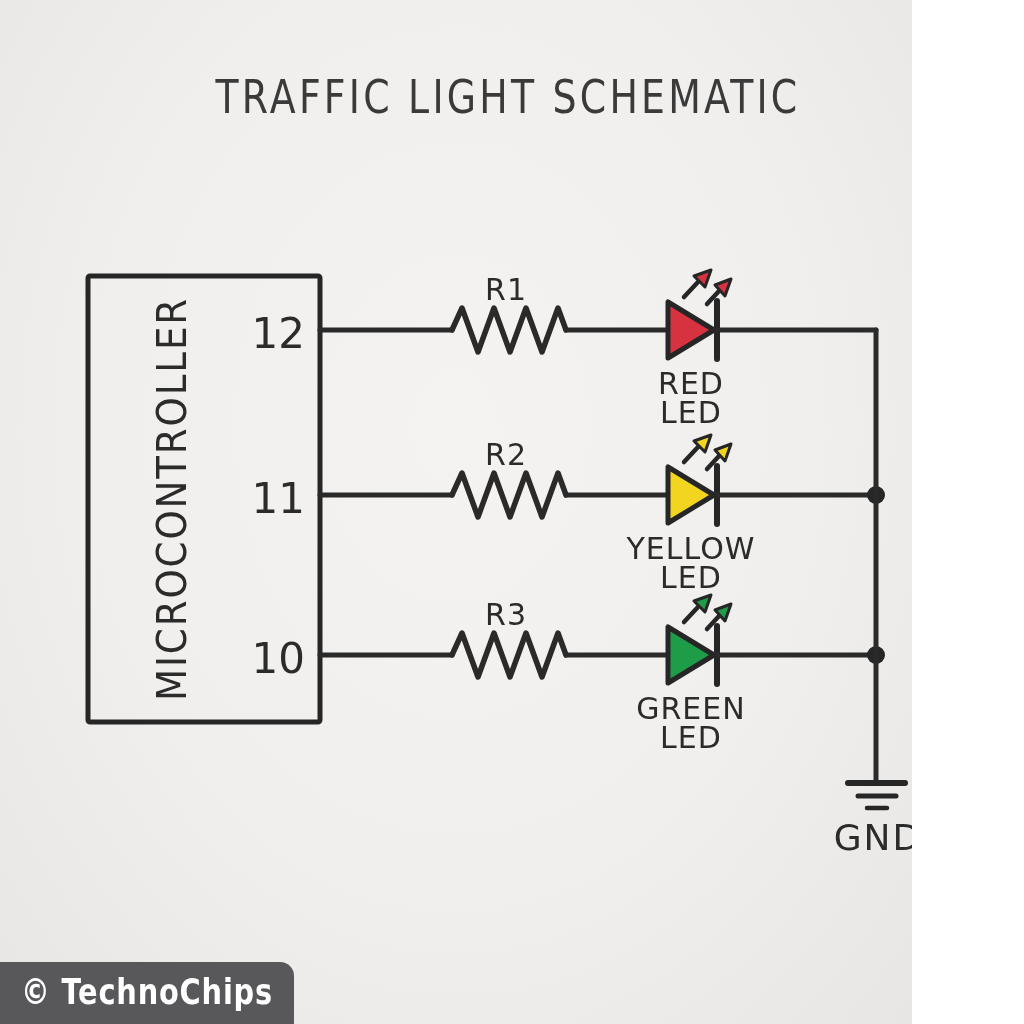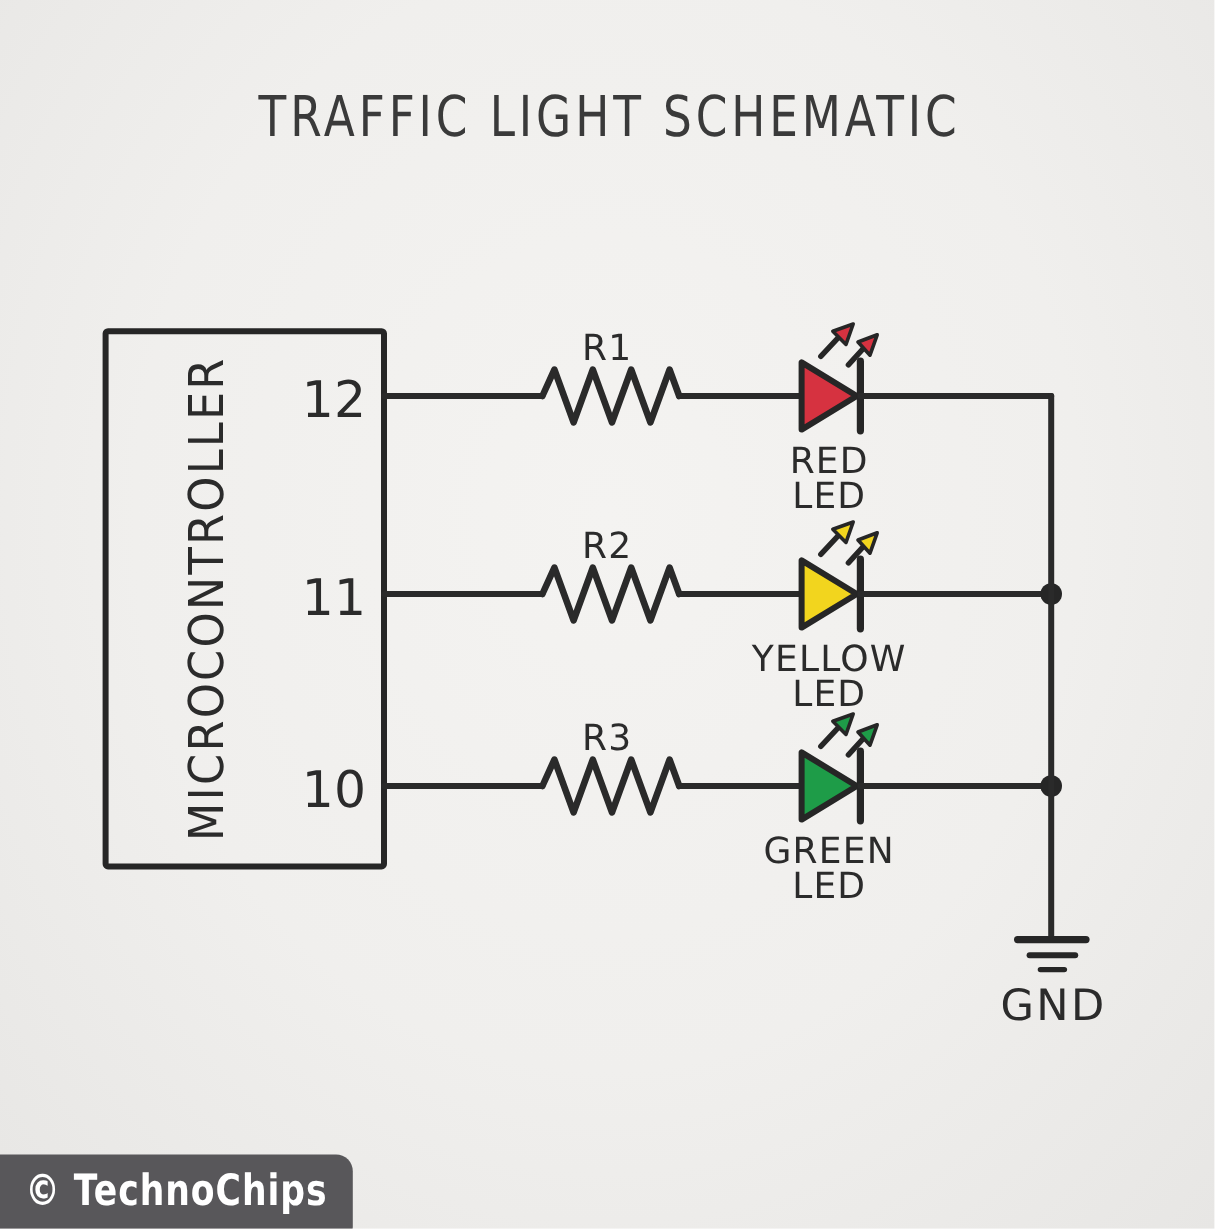--- a/index.html
+++ b/index.html
@@ -1,18 +1,18 @@
 <!DOCTYPE html>
 <html><head>
 <meta charset="utf-8">
 <style>
   html,body{margin:0;padding:0;}
   .canvas{
     position:relative;
-    width:1012px;height:1024px;
+    width:912px;height:1024px;
     background:radial-gradient(ellipse at 50% 42%, #f4f3f1 0%, #f0efed 55%, #e7e6e4 100%);
     overflow:hidden;
     font-family:"DejaVu Sans", sans-serif;
   }
   svg{position:absolute;left:0;top:0;}
   
   .wire{stroke:#2a2a2a;stroke-width:5;stroke-linecap:round;fill:none;}
   .sym{stroke:#2a2a2a;stroke-width:5.5;stroke-linecap:round;stroke-linejoin:round;fill:none;}
   .box{stroke:#262626;stroke-width:5;fill:none;stroke-linejoin:round;}
   .led-body{stroke:#262626;stroke-width:5;stroke-linejoin:round;}

